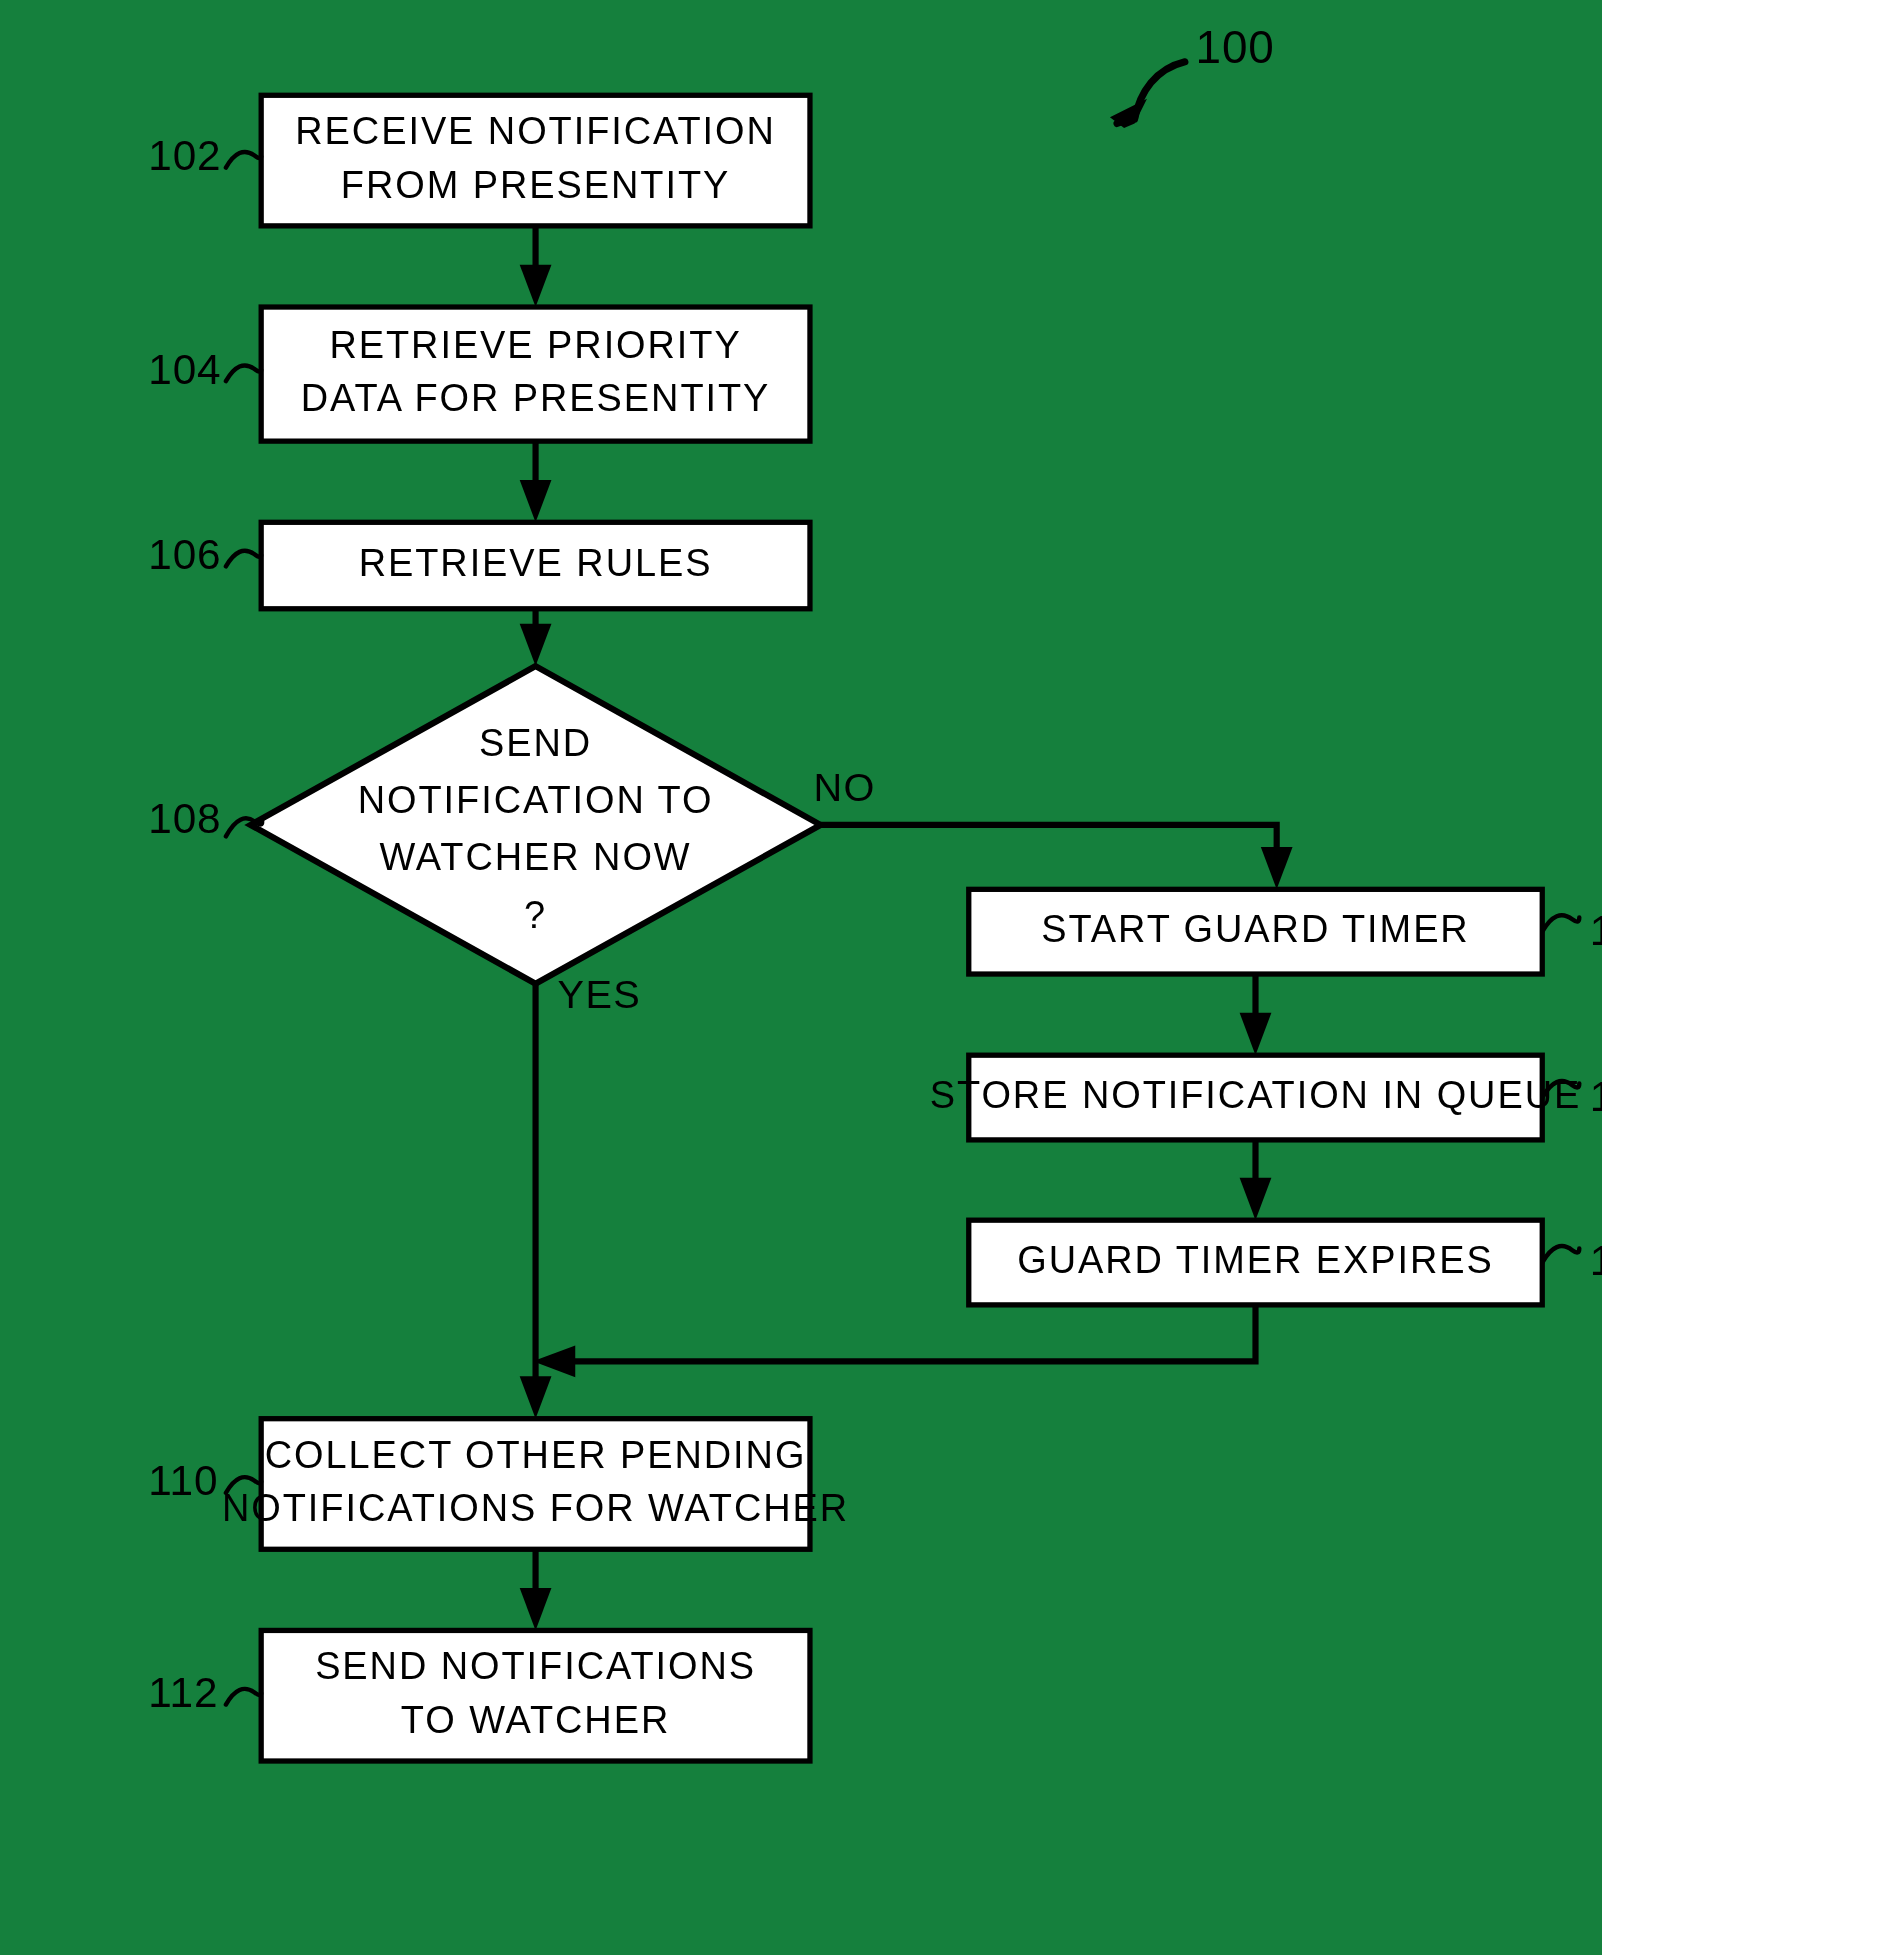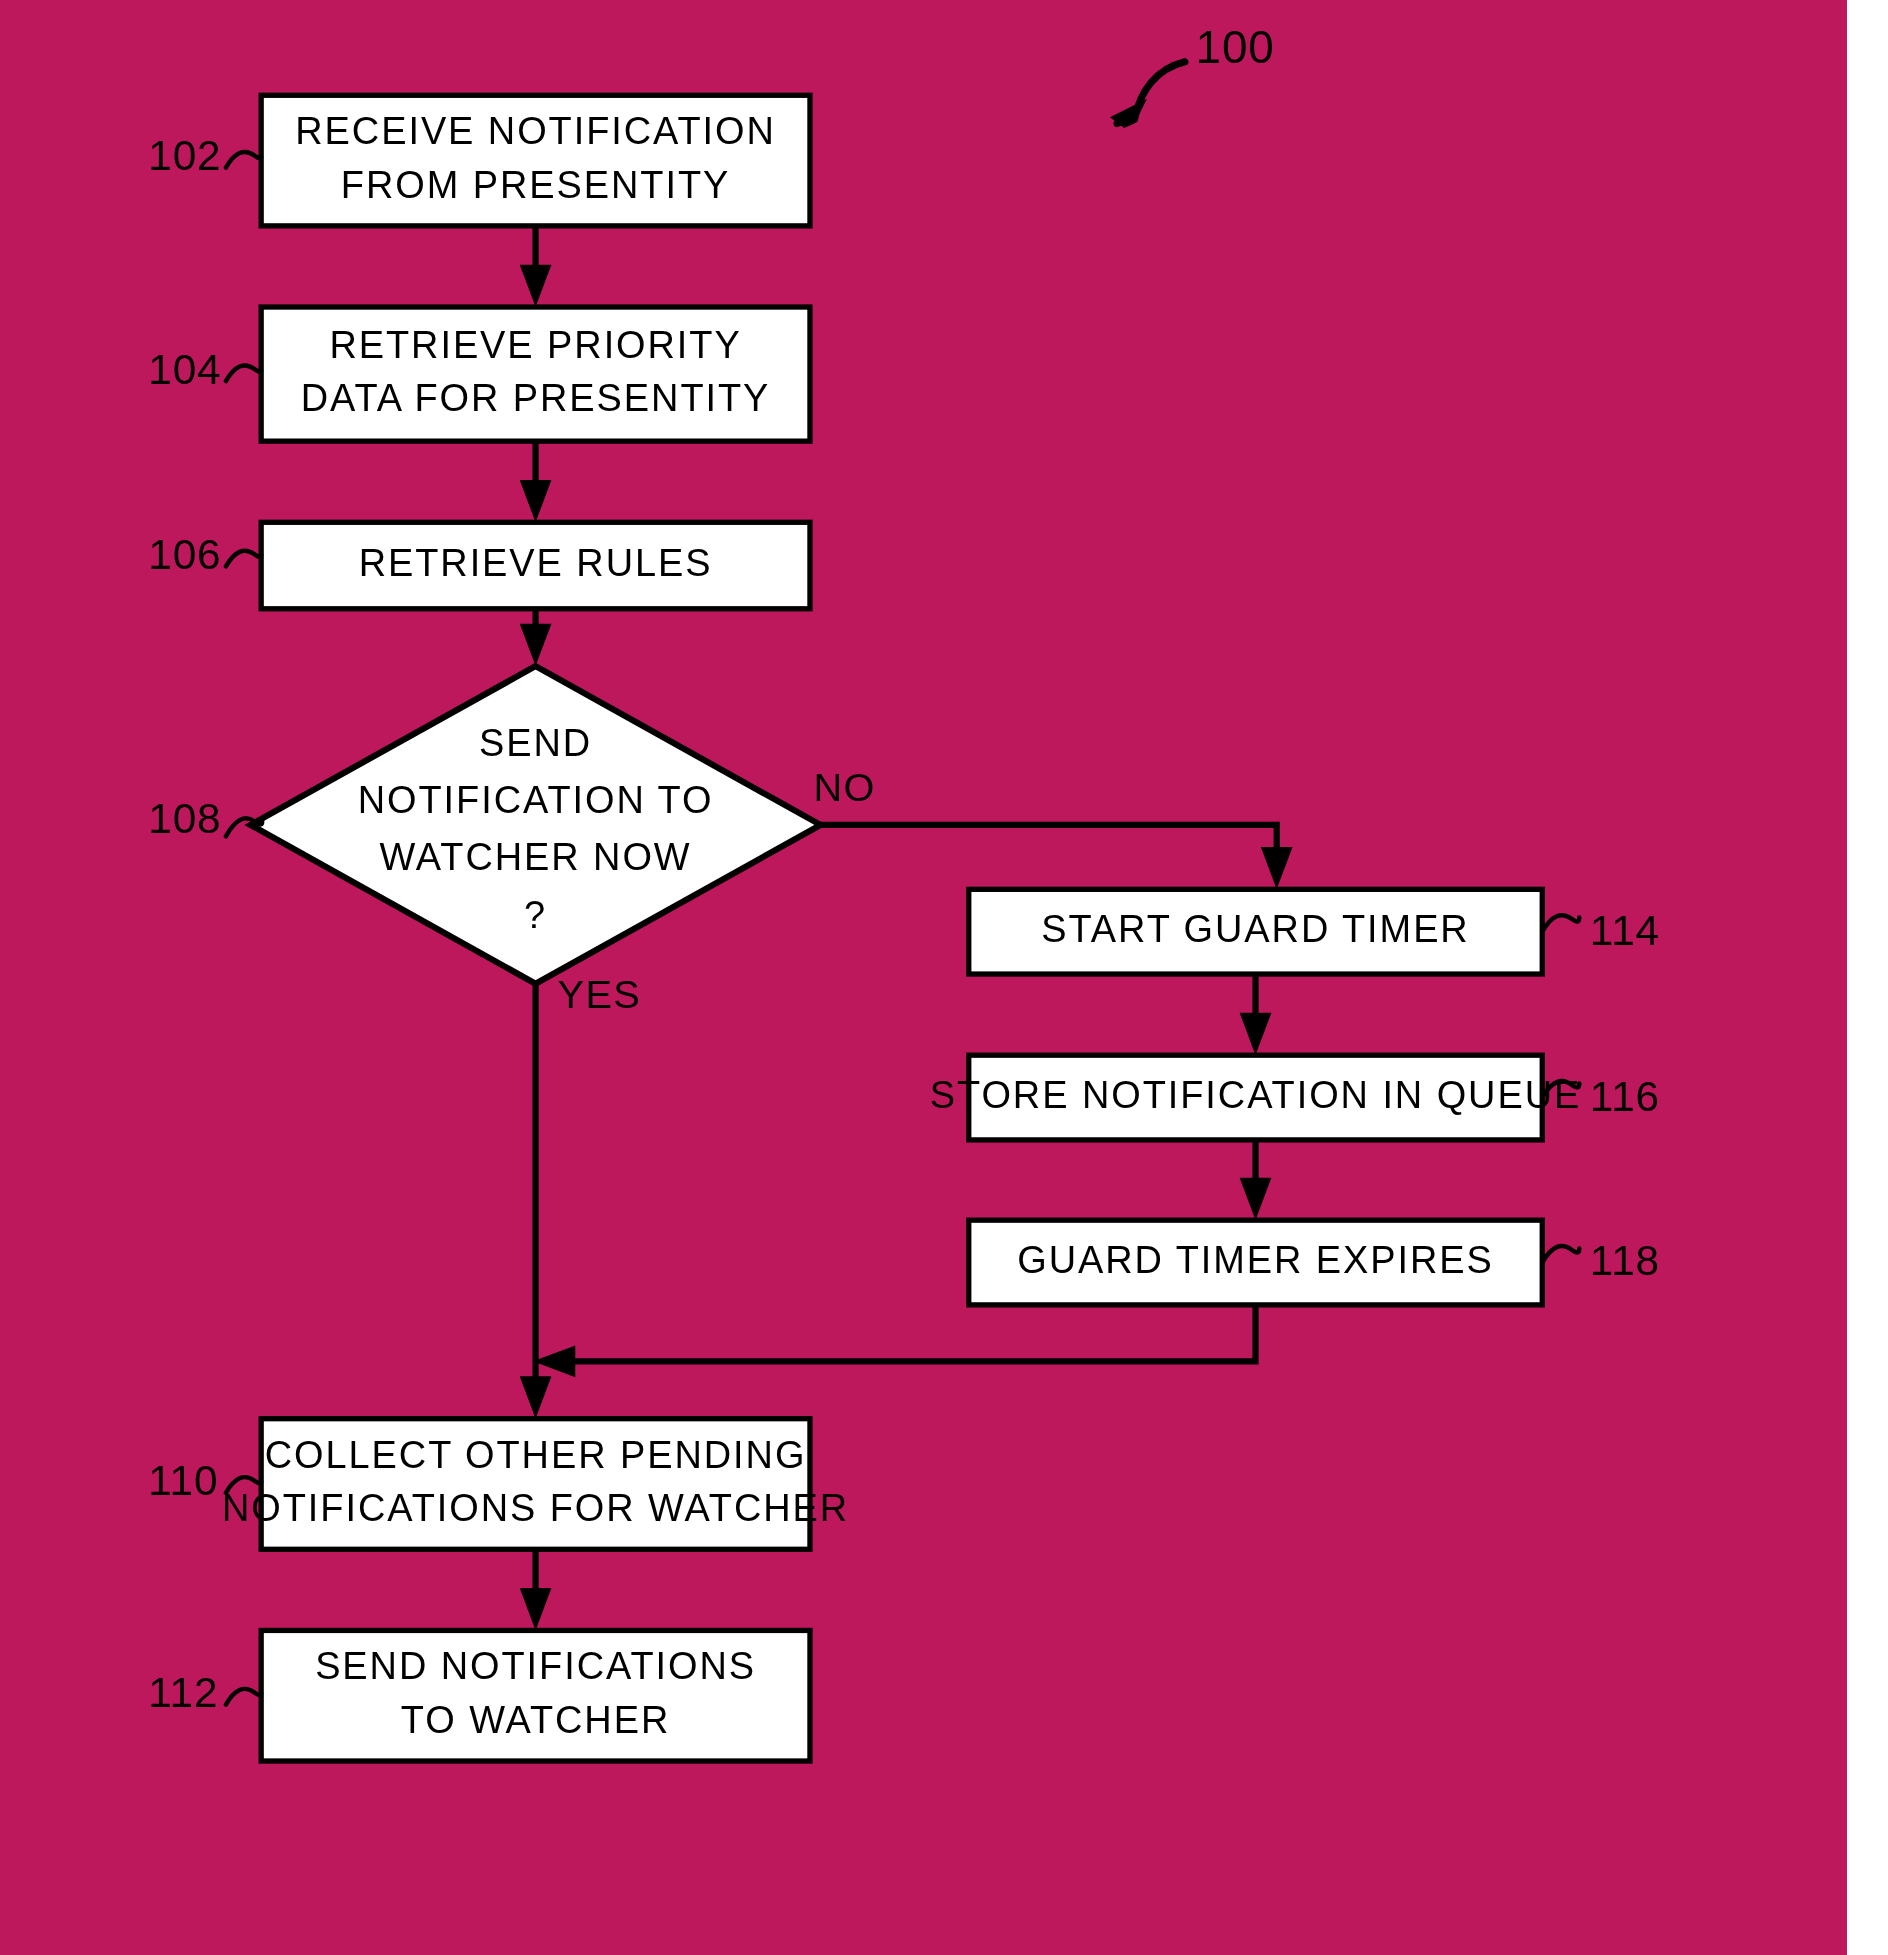--- a/index.html
+++ b/index.html
@@ -5,23 +5,23 @@
   html, body {
     margin: 0;
     padding: 0;
     background: #ffffff;
   }
   body {
     font-family: "Liberation Sans", sans-serif;
   }
   #canvas {
     position: relative;
-    width: 1847px;
+    width: 1602px;
     height: 1956px;
-    background: #be185d;
+    background: #15803d;
     overflow: hidden;
   }
   #figure-svg {
     position: absolute;
     top: 0;
     left: 0;
     width: 1889px;
     height: 1956px;
   }
   .node-box {

